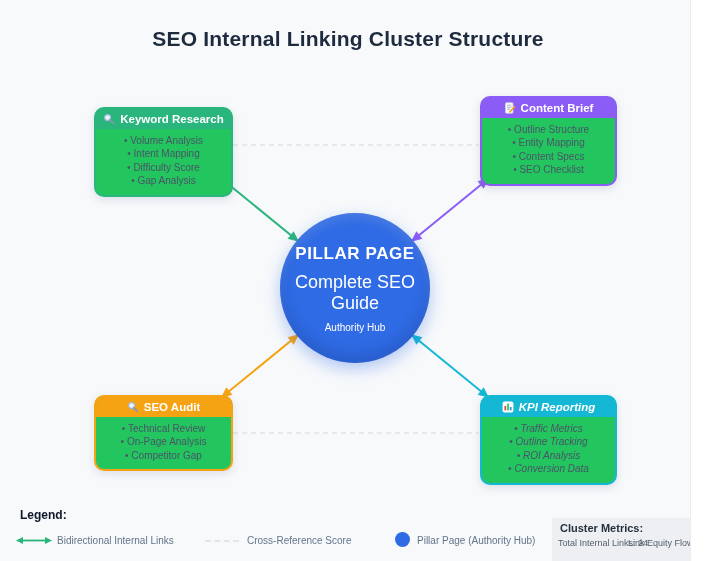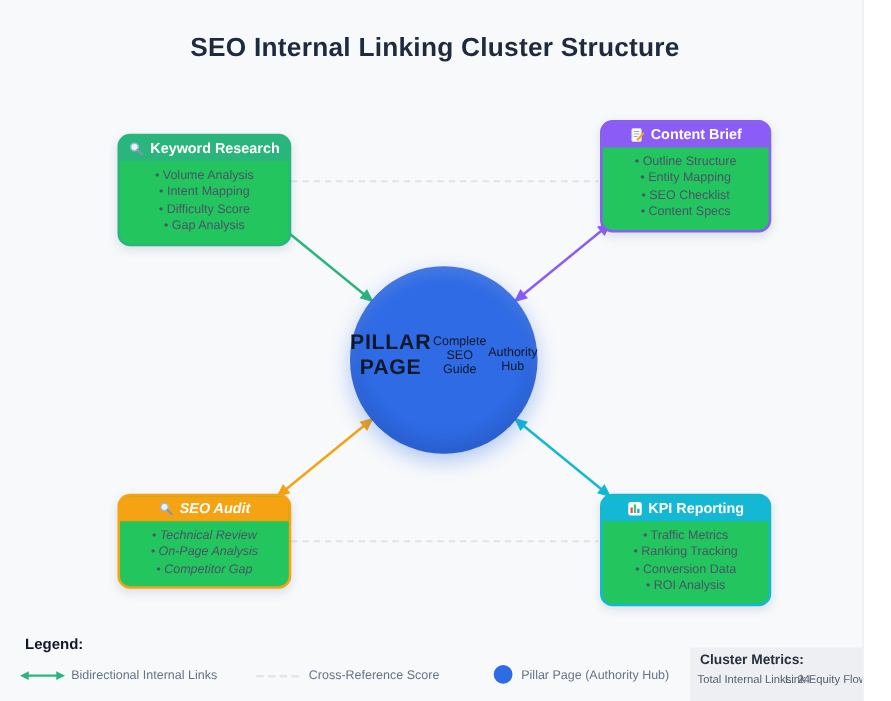--- a/index.html
+++ b/index.html
@@ -28,33 +28,33 @@
     font-size:11.5px;font-weight:bold;padding:4px 4px;
     border-radius:7px 7px 0 0;
   }
   .card-header .hicon{display:inline-flex;flex:0 0 auto;}
   .card-body{padding:5px 4px 7px;text-align:center;font-size:10px;color:#4a5568;}
   .card-item{line-height:1.34;}
   .card-item::before{content:"• ";}
 
   #card-0{left:94px;top:107px;}
   #card-1{left:480px;top:96px;width:133px;}
-  #card-2{left:94px;top:395px;font-style:italic;}
-  #card-3{left:480px;top:395px;width:133px;}
+  #card-2{left:94px;top:395px;}
+  #card-3{left:480px;top:395px;width:133px;font-style:italic;}
 
   
   .pillar{
     position:absolute;left:280px;top:213px;width:150px;height:150px;border-radius:50%;
     background:var(--pillar-color,#2f6be4);
     box-shadow:0 6px 16px rgba(46,107,228,0.35), inset 0 -8px 14px rgba(10,30,90,0.18), inset 0 6px 10px rgba(255,255,255,0.12);
-    display:flex;flex-direction:row;align-items:center;justify-content:center;
-    color:#0f172a;text-align:center;
+    display:flex;flex-direction:column;align-items:center;justify-content:center;
+    color:#ffffff;text-align:center;
   }
   .pillar-title{font-size:17px;font-weight:bold;letter-spacing:0.6px;margin-bottom:8px;}
-  .pillar-subtitle{font-size:10px;margin-bottom:8px;}
+  .pillar-subtitle{font-size:18px;margin-bottom:8px;}
   .pillar-tagline{font-size:10px;}
 
   
   .legend-heading{position:absolute;left:20px;top:508px;font-size:12px;font-weight:bold;color:#0f172a;}
   .legend-label{position:absolute;top:535px;font-size:10px;color:#64748b;white-space:nowrap;text-align:center;}
   #legend-arrow{position:absolute;left:16px;top:536px;}
   #legend-bidirectional-label{left:57px;}
   .legend-dash-sample{position:absolute;left:205px;top:540px;width:34px;border-top:2px dashed #e2e6eb;}
   #legend-crossref-label{left:247px;}
   .legend-pillar-dot{position:absolute;left:395px;top:532px;width:15px;height:15px;border-radius:50%;background:#2f6be4;}
@@ -134,22 +134,22 @@
             <line x1="3" y1="5.2" x2="7.5" y2="5.2" stroke="#9aa7b8" stroke-width="0.9"></line>
             <line x1="3" y1="7.2" x2="6" y2="7.2" stroke="#9aa7b8" stroke-width="0.9"></line>
             <line x1="6" y1="9.8" x2="10.6" y2="4.8" stroke="#f5a312" stroke-width="1.6" stroke-linecap="round"></line>
           </svg>
       </span>
       <span>Content Brief</span>
     </div>
     <div class="card-body">
       <div class="card-item">Outline Structure</div>
       <div class="card-item">Entity Mapping</div>
+      <div class="card-item">Content Specs</div>
       <div class="card-item">SEO Checklist</div>
-      <div class="card-item">Content Specs</div>
     </div>
   </div>
 
   <div class="cluster-card" id="card-2" style="--card-color: #f5a312;">
     <div class="card-header">
       <span class="hicon">
         <svg width="12" height="12" viewBox="0 0 12 12">
             <circle cx="4.6" cy="4.6" r="3" fill="#eaf3ff" stroke="#9db8d8" stroke-width="1.2"></circle>
             <line x1="7" y1="7" x2="10.4" y2="10.4" stroke="#8597ad" stroke-width="1.8" stroke-linecap="round"></line>
           </svg>
@@ -170,23 +170,23 @@
             <rect x="0.6" y="0.6" width="10.8" height="10.8" rx="2" fill="#fff"></rect>
             <rect x="2.4" y="5" width="1.8" height="4.4" fill="#e74c3c"></rect>
             <rect x="5.1" y="2.6" width="1.8" height="6.8" fill="#2ecc71"></rect>
             <rect x="7.8" y="6" width="1.8" height="3.4" fill="#3498db"></rect>
           </svg>
       </span>
       <span>KPI Reporting</span>
     </div>
     <div class="card-body">
       <div class="card-item">Traffic Metrics</div>
-      <div class="card-item">Ranking Tracking</div>
+      <div class="card-item">Outline Tracking</div>
+      <div class="card-item">ROI Analysis</div>
       <div class="card-item">Conversion Data</div>
-      <div class="card-item">ROI Analysis</div>
     </div>
   </div>
 
   <div class="legend-heading">Legend:</div>
 
   <svg id="legend-arrow" width="36" height="9" viewBox="0 0 36 9">
     <line x1="6" y1="4.5" x2="30" y2="4.5" stroke="#2ab57d" stroke-width="1.8"></line>
     <polygon points="7,1 0,4.5 7,8" fill="#2ab57d"></polygon>
     <polygon points="29,1 36,4.5 29,8" fill="#2ab57d"></polygon>
   </svg>

